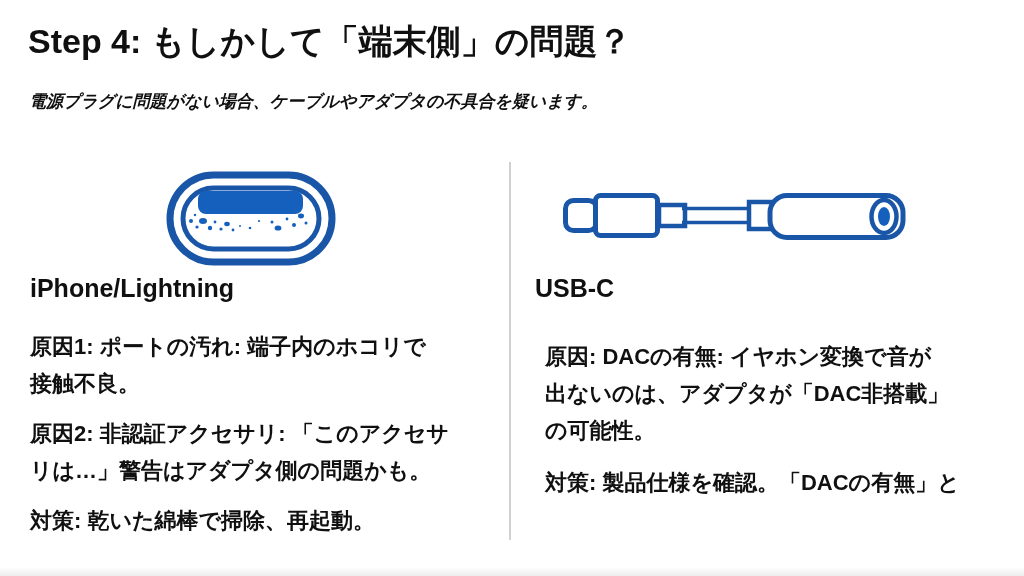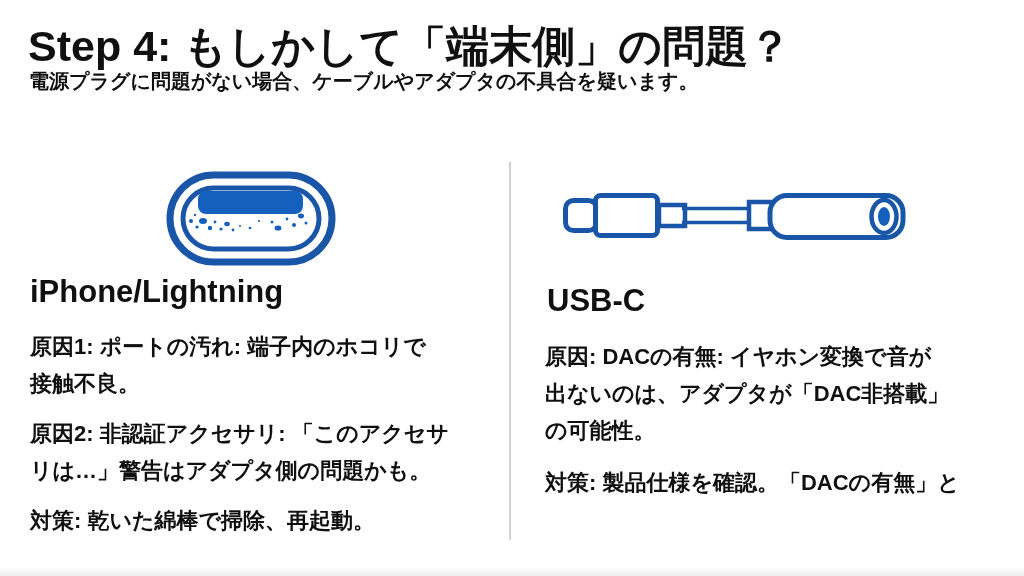--- a/index.html
+++ b/index.html
@@ -9,46 +9,47 @@
     height: 576px;
     background: var(--bg, #ffffff);
     overflow: hidden;
     font-family: "Liberation Sans", "DejaVu Sans", sans-serif;
     color: var(--text, #101010);
   }
   .title {
     position: absolute;
     left: 28px;
     top: 22px;
-    font-size: 43px;
+    font-size: 34px;
     font-weight: 700;
     letter-spacing: 0px;
     line-height: 1.15;
     white-space: nowrap;
   }
   .subtitle {
     position: absolute;
     left: 29px;
-    top: 68px;
-    font-size: 20px;
+    top: 90px;
+    font-size: 17px;
     font-weight: 700;
     white-space: nowrap;
+    font-style: italic;
   }
   .illustration { position: absolute; }
   .illu-lightning { left: 166px; top: 171px; }
   .illu-usbc { left: 560px; top: 188px; }
   .col-heading {
     position: absolute;
     top: 274px;
-    font-size: 31px;
+    font-size: 25px;
     font-weight: 700;
     white-space: nowrap;
   }
   .col-heading.left { left: 30px; }
-  .col-heading.right { left: 547px; margin-top: 9px; }
+  .col-heading.right { left: 535px; }
   .body-block {
     position: absolute;
     top: 328px;
     width: 470px;
     font-size: 22px;
     font-weight: 700;
     line-height: 37px;
   }
   .body-block.left { left: 30px; }
   .body-block.right { left: 545px; }

